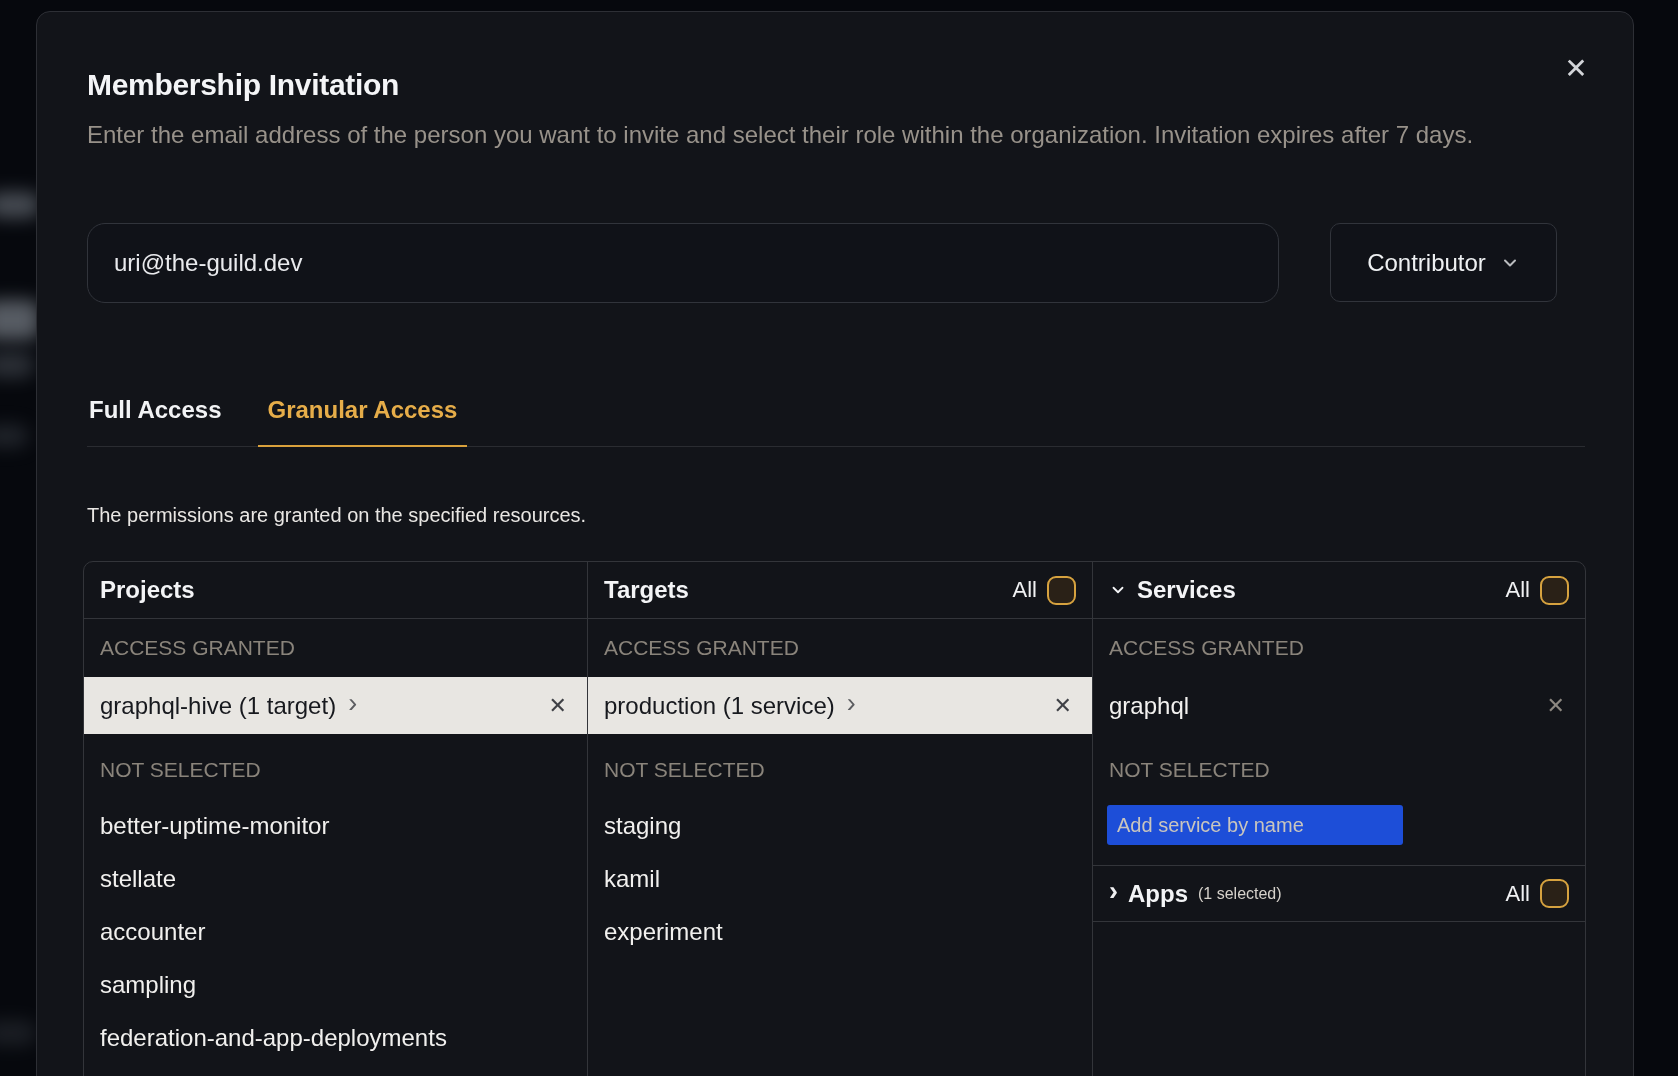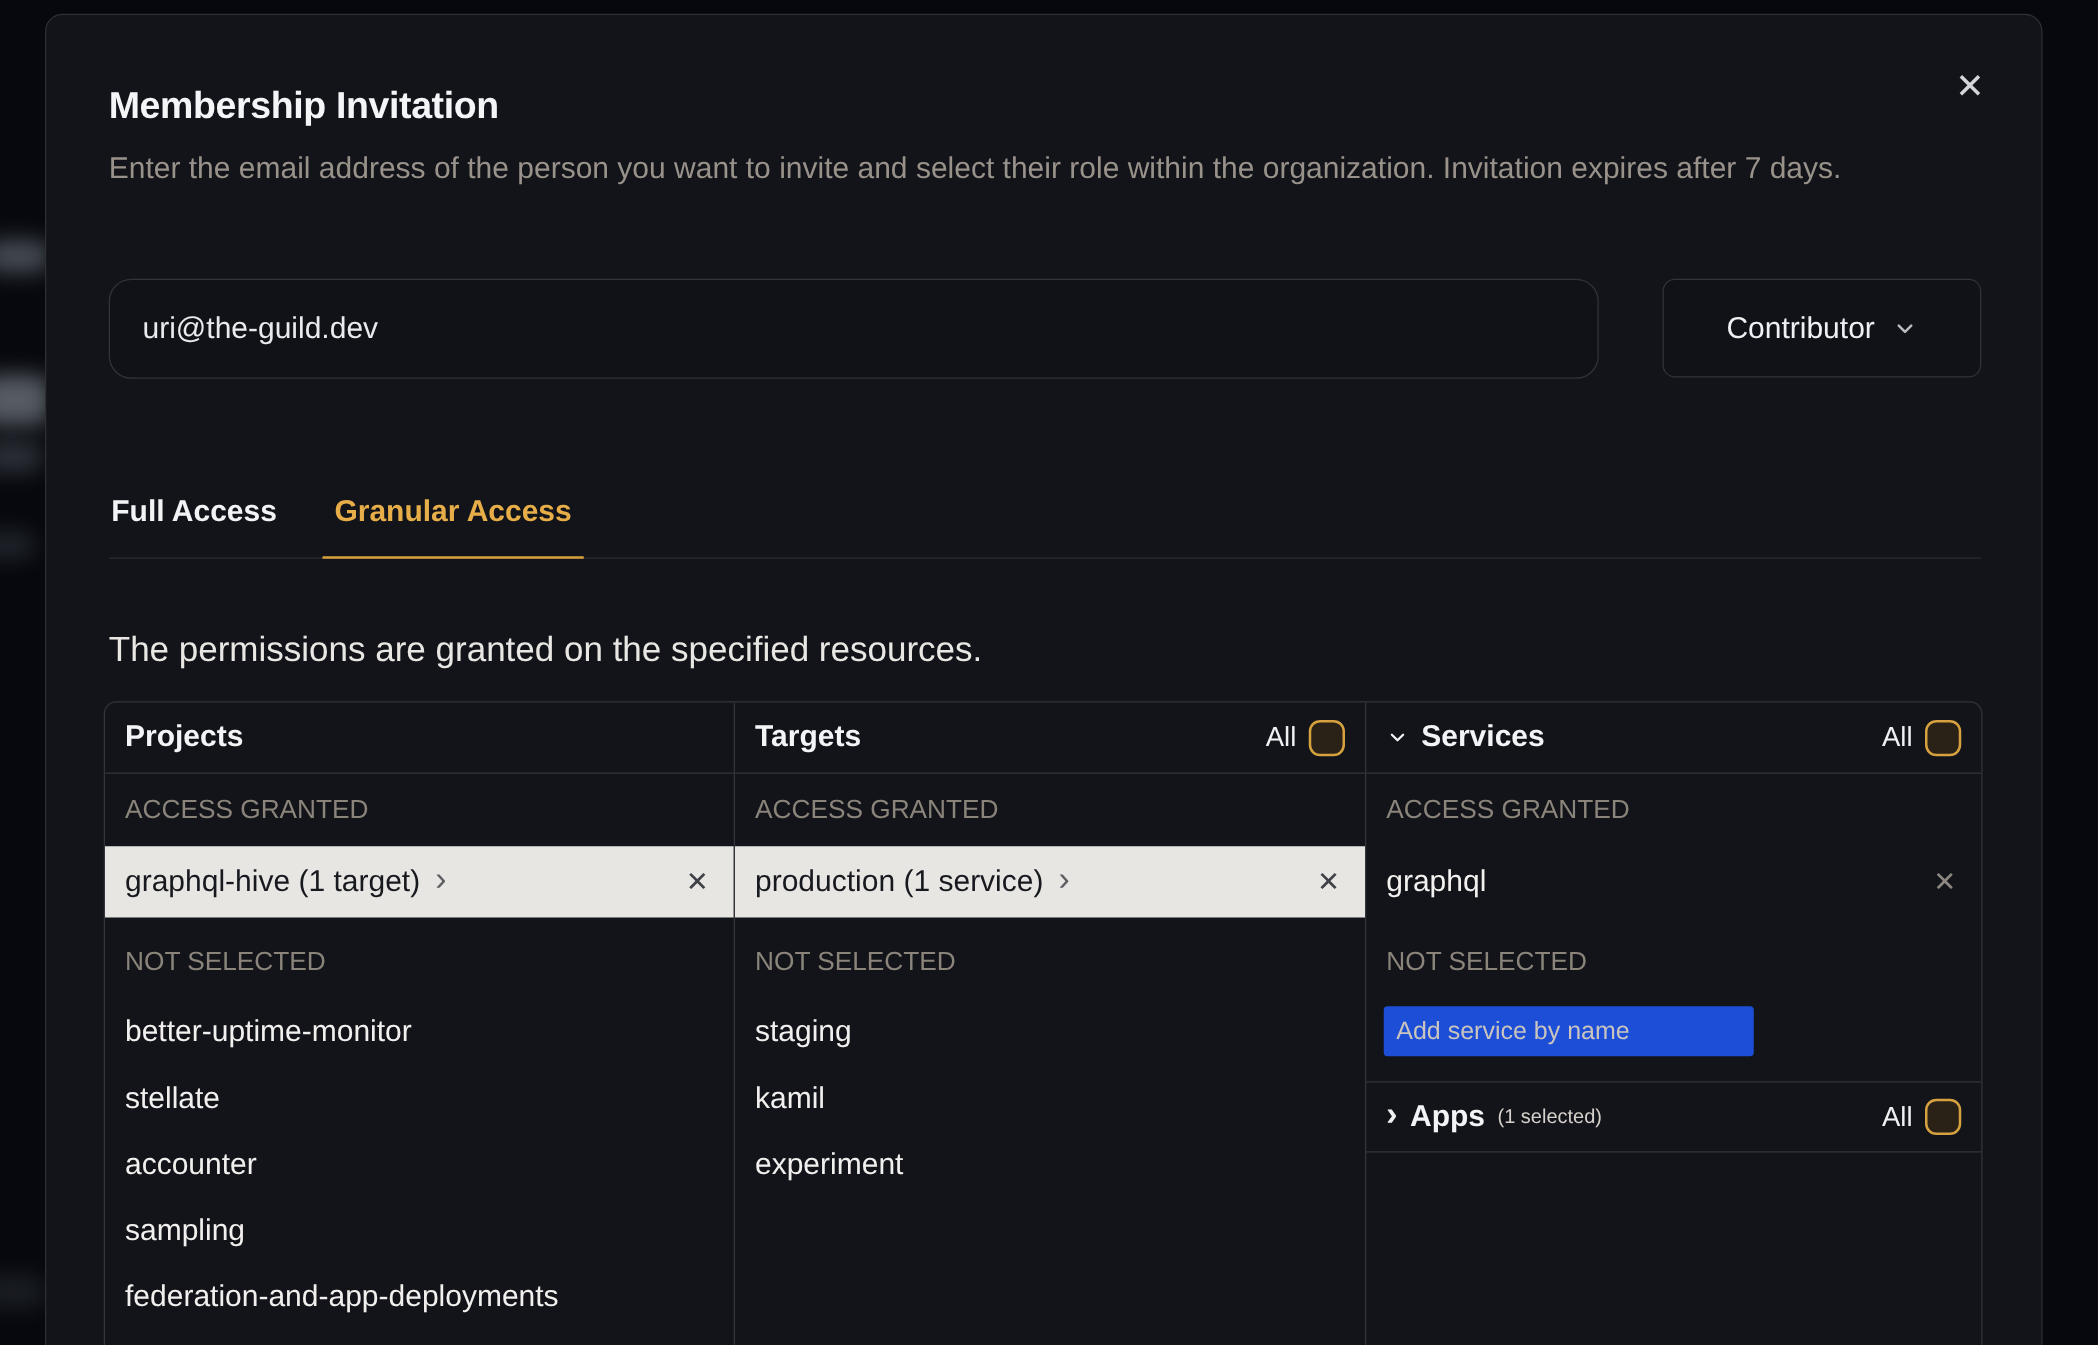--- a/index.html
+++ b/index.html
@@ -43,33 +43,33 @@
     position: absolute; left: 50px; top: 211px;
     width: 1192px; height: 80px;
     background: #101218;
     border: 1px solid #31343b; border-radius: 18px;
     color: #e9eaed; font-size: 24px; padding: 0 26px;
     font-family: "Liberation Sans", sans-serif;
     outline: none;
   }
   .role-select {
     position: absolute; left: 1293px; top: 211px;
-    width: 255px; height: 79px;
+    width: 227px; height: 79px;
     border: 1px solid #31343b; border-radius: 10px;
     display: flex; align-items: center; justify-content: center; gap: 14px;
     color: #eef0f2; font-size: 24px; cursor: pointer; background: #101218;
   }
   .tabs {
     position: absolute; left: 50px; top: 370px; width: 1498px;
     border-bottom: 1px solid #2a2c31;
     display: flex; gap: 34px;
   }
   .tab { font-size: 24px; font-weight: 700; padding: 14px 2px 22px; color: #f2f3f5; cursor: pointer; }
   .tab.active { color: #e6ad49; border-bottom: 2px solid #d9a13c; margin-bottom: -1px; padding: 14px 10px 21px; }
-  .note { position: absolute; left: 50px; top: 492px; font-size: 28px; color: #e9e7e4; }
+  .note { position: absolute; left: 50px; top: 492px; font-size: 20px; color: #e9e7e4; }
 
   .perm-table {
     position: absolute; left: 46px; top: 549px;
     width: 1503px; height: 571px;
     border: 1px solid #33353a; border-radius: 10px 10px 0 0;
     display: grid; grid-template-columns: 503px 505px 1fr;
     overflow: hidden;
   }
   .col { display: flex; flex-direction: column; }
   .col + .col { border-left: 1px solid #33353a; }

